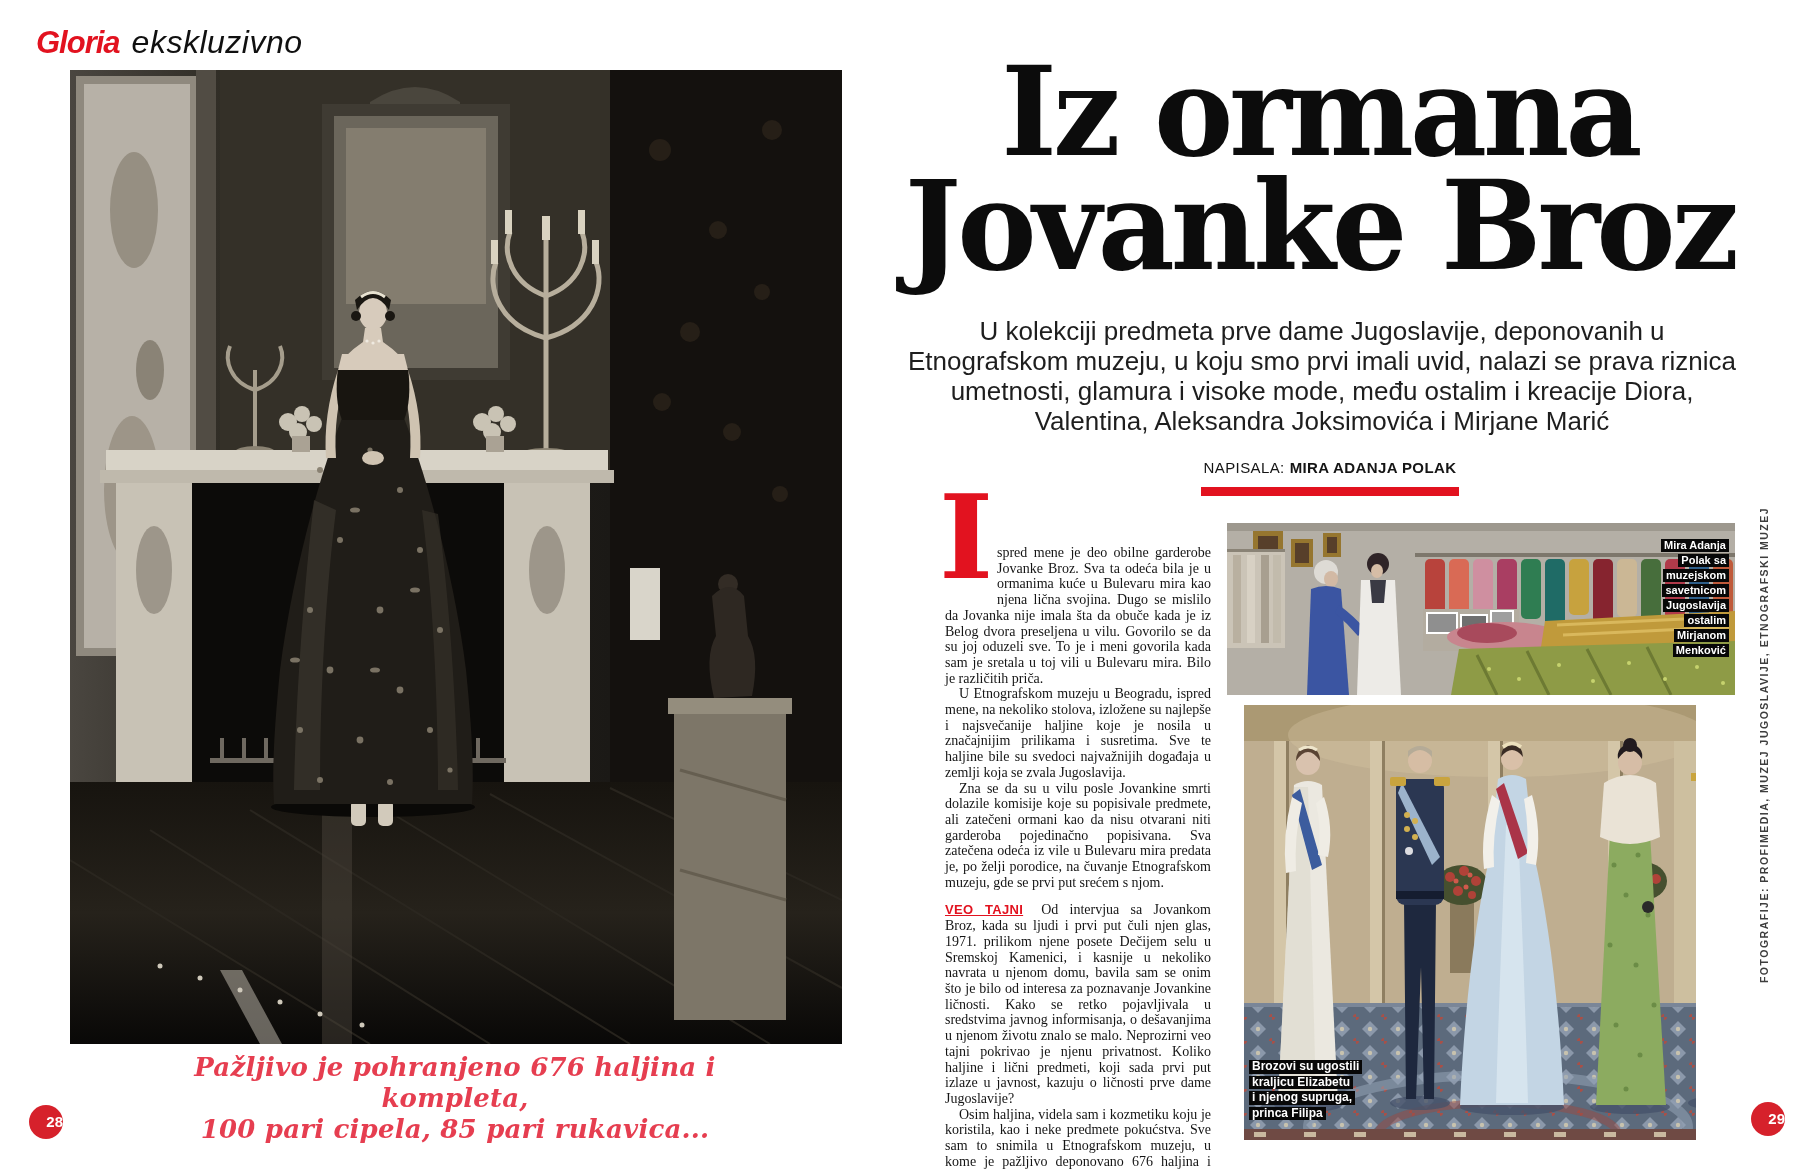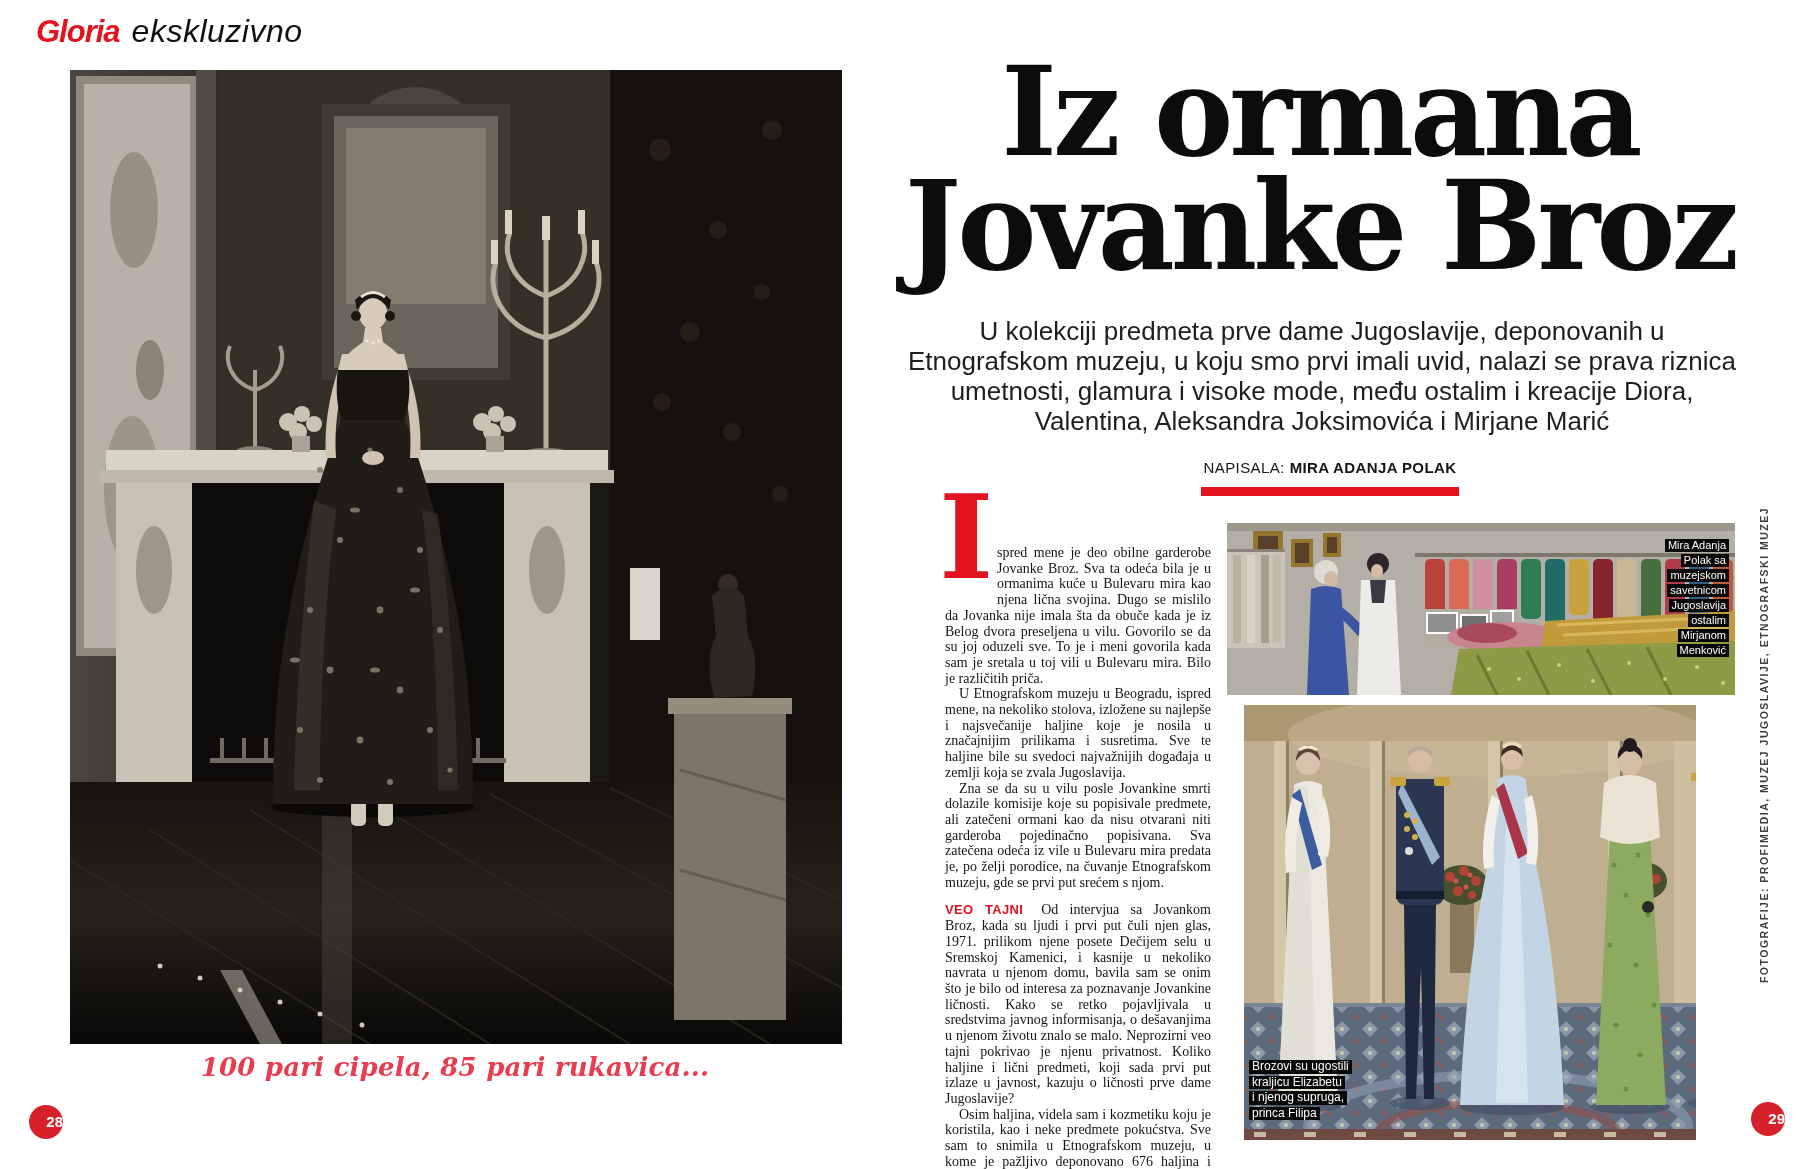--- a/index.html
+++ b/index.html
@@ -1,19 +1,19 @@
 <!DOCTYPE html>
 <html lang="sr"><head>
 <meta charset="utf-8">
 <style>
   html,body{margin:0;padding:0;background:#ffffff;}
   .spread{position:relative;width:1811px;height:1169px;background:#fff;overflow:hidden;
           font-family:"Liberation Sans",sans-serif;color:#111;}
   
-  .masthead{position:absolute;left:36px;top:13px;display:flex;align-items:baseline;justify-content:flex-end;}
+  .masthead{position:absolute;left:36px;top:24px;display:flex;align-items:baseline;justify-content:flex-end;}
   .brand{color:#e2121f;font-style:italic;font-weight:800;font-size:31px;letter-spacing:-1px;font-family:"Liberation Sans",sans-serif;}
   .section{font-family:Liberation Sans, sans-serif;font-style:italic;font-size:32px;color:#101010;margin-left:12px;letter-spacing:0.5px;}
   
   .photo-left{position:absolute;left:70px;top:70px;width:772px;height:974px;background:#181614;}
   .photo-left svg{display:block;}
   
   .caption-red{position:absolute;left:125px;top:1052px;width:660px;text-align:center;
     color:#e63e50;font-family:"DejaVu Serif",serif;font-style:italic;font-weight:bold;
     font-size:26px;line-height:31px;letter-spacing:0.2px;}
   
@@ -39,32 +39,32 @@
   .body-col{position:absolute;left:945px;top:545px;width:266px;
     font-family:"Liberation Serif",serif;font-size:14px;line-height:15.7px;
     text-align:justify;color:#141414;}
   .dropcap{position:absolute;left:-6px;top:-66px;color:#e2121f;
     font-family:"DejaVu Serif",serif;font-weight:bold;font-size:116px;line-height:1;}
   .cap-spacer{float:left;width:52px;height:48px;}
   .para{margin:0;}
   .indent{text-indent:14px;}
   .kicker-para{margin-top:12px;}
   .kicker{color:#e2121f;font-family:"Liberation Sans",sans-serif;font-weight:bold;
-    font-size:13px;letter-spacing:0.3px;margin-right:18px;}
+    font-size:13px;letter-spacing:0.3px;margin-right:18px;text-decoration:underline;}
   .p-last{position:relative;}
   .arrow{position:absolute;right:2px;bottom:1px;color:#cf1f26;font-size:12px;line-height:14px;}
   
   .photo-top{position:absolute;left:1227px;top:523px;width:508px;height:172px;overflow:hidden;}
   .photo-bottom{position:absolute;left:1244px;top:705px;width:452px;height:435px;overflow:hidden;}
   .photo-top svg,.photo-bottom svg{display:block;}
   .chips{position:absolute;}
   .chips-top{right:6px;top:14px;text-align:right;}
   .chips-bottom{left:5px;top:353px;text-align:left;}
   .chip-line{line-height:13px;}
-  .chip{display:inline-block;background:#070707;color:#ffffff;font-weight:normal;
+  .chip{display:inline-block;background:#070707;color:#ffffff;font-weight:bold;
     font-size:11px;line-height:13px;padding:0 3px;}
   .chips-bottom .chip{font-size:12px;line-height:13.5px;}
   
   .credit{position:absolute;left:1764px;top:745px;transform:translate(-50%,-50%) rotate(-90deg);
     white-space:nowrap;font-size:10.5px;font-weight:bold;letter-spacing:1.5px;color:#3d3d3d;}
 </style>
 </head>
 <body>
 
 <div class="spread">
@@ -242,20 +242,21 @@
           <circle cx="320" cy="246" r="5" fill="#1a1712"></circle>
         <path d="M 291 227 Q 303 218 315 227" stroke="#e8e2d1" stroke-width="3" fill="none"></path>
         <circle cx="297" cy="271" r="1.6" fill="#efeae0"></circle>
           <circle cx="303" cy="273" r="1.6" fill="#efeae0"></circle>
           <circle cx="309" cy="271" r="1.6" fill="#efeae0"></circle>
       </g>
     </svg>
   </div>
 
   <div class="caption-red">
+    <div>Pažljivo je pohranjeno 676 haljina i kompleta,</div>
     <div>100 pari cipela, 85 pari rukavica...</div>
   </div>
 
   <div class="title">
     <div class="title-line title-l1">Iz ormana</div>
     <div class="title-line title-l2">Jovanke Broz</div>
   </div>
 
   <div class="standfirst">
     <div>U kolekciji predmeta prve dame Jugoslavije, deponovanih u</div>

